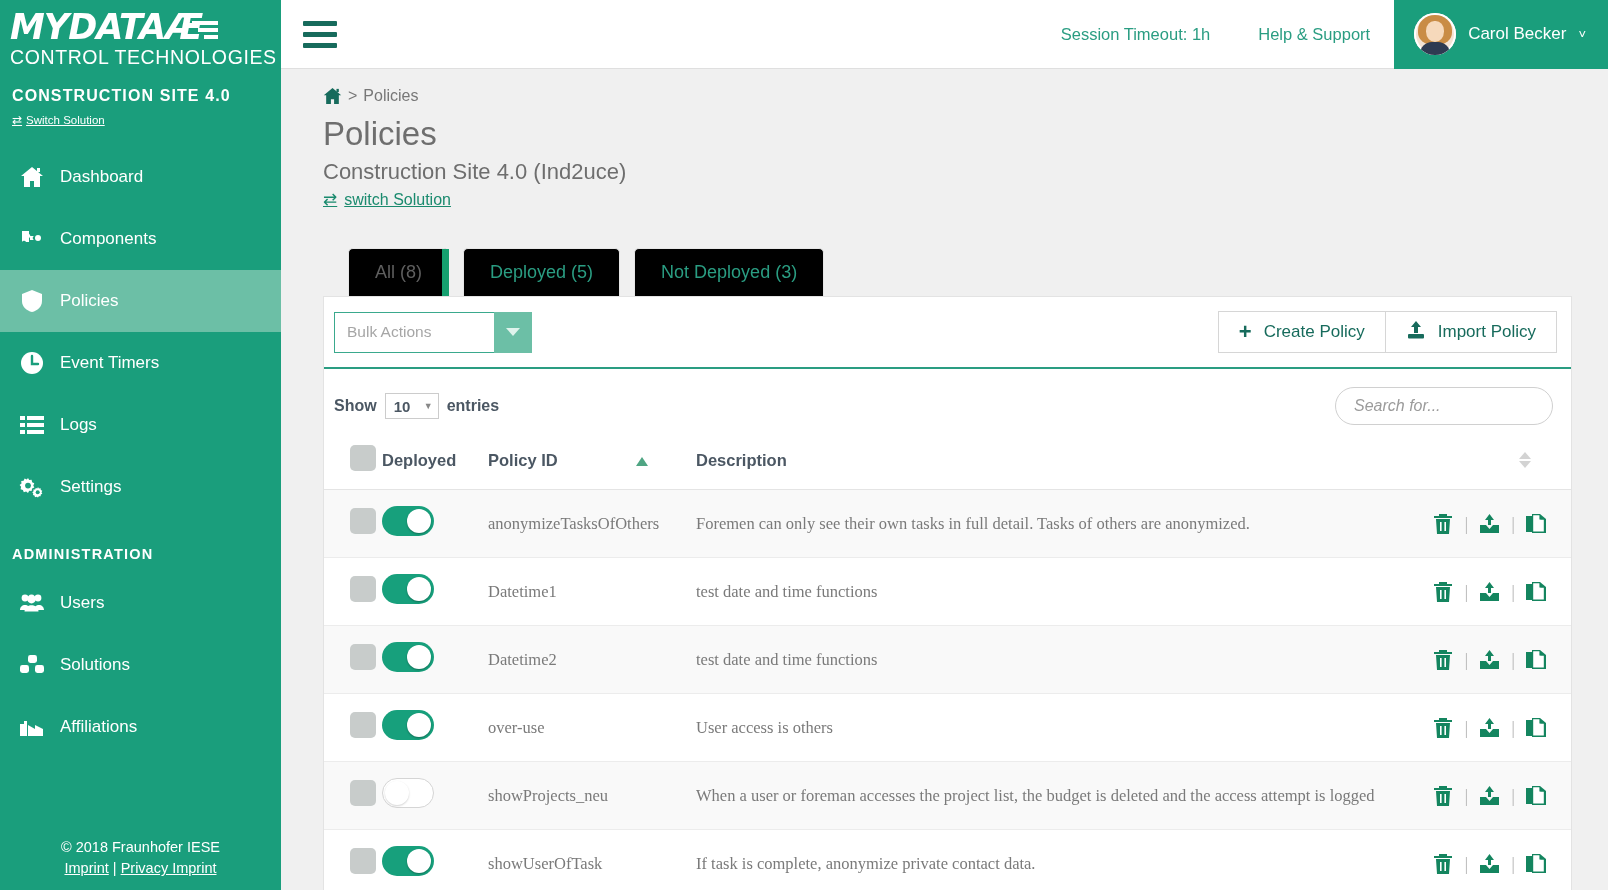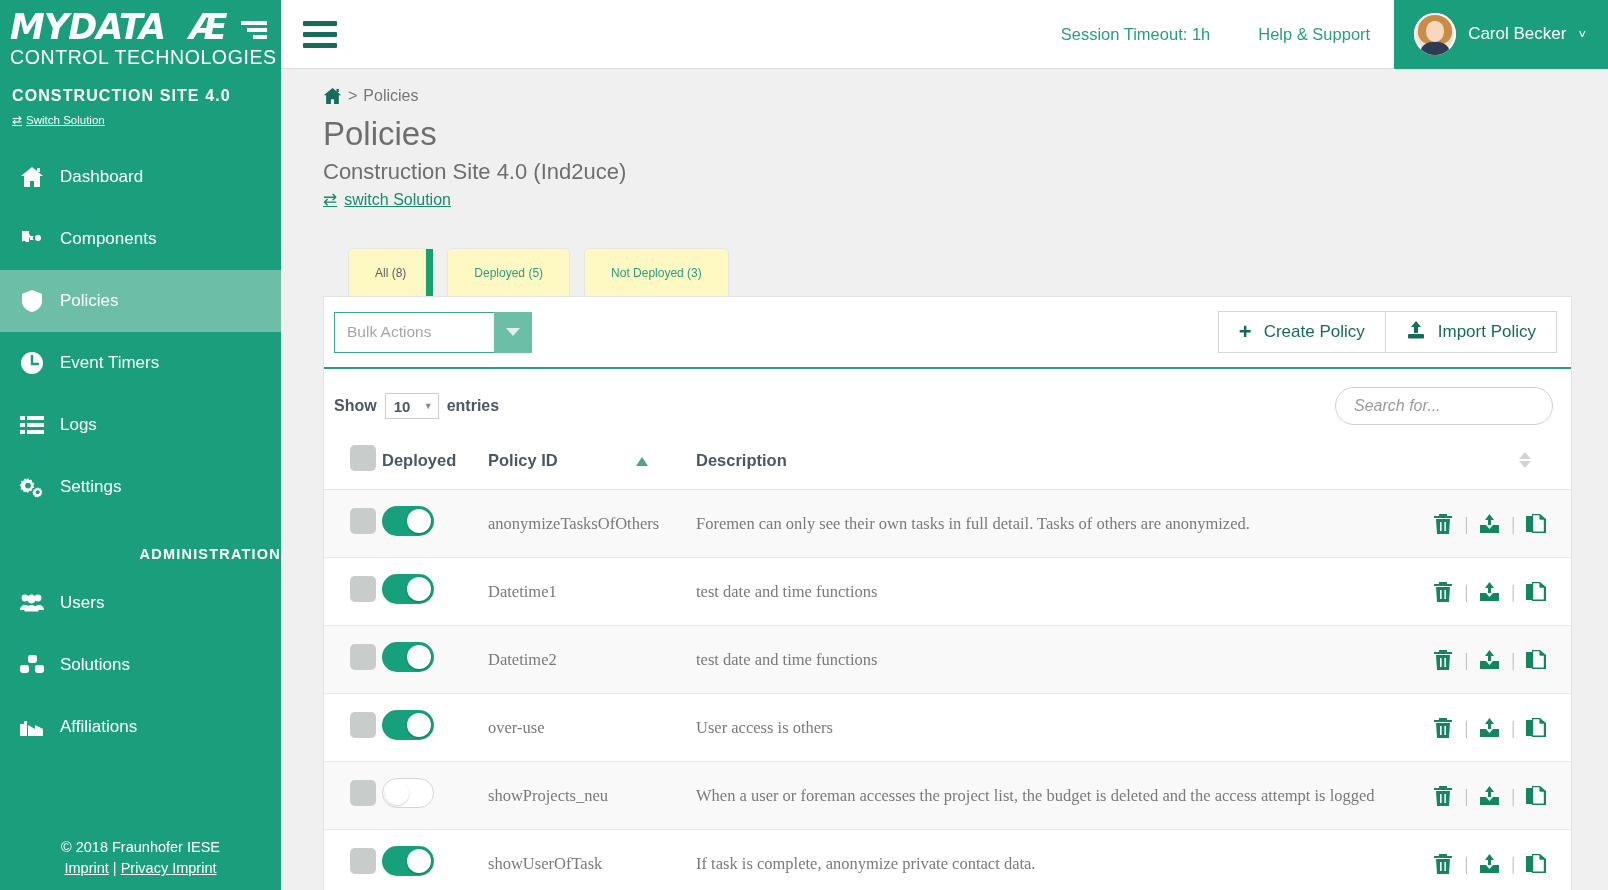--- a/index.html
+++ b/index.html
@@ -17,21 +17,21 @@
     background: #1a9e7c;
     color: #fff;
     position: relative;
     display: flex; flex-direction: column;
   }
   .logo-wrap { padding: 10px 14px 4px 10px; }
   .logo-main {
     font-family: "DejaVu Sans", sans-serif;
     font-size: 35px; font-weight: 800; font-style: italic;
     letter-spacing: -1px; line-height: 1; color: #fff;
-    display: flex; align-items: flex-end; justify-content: space-between;
+    display: flex; align-items: flex-end;
   }
   .logo-ae { position: relative; display: inline-block; }
   .logo-lines { display: inline-block; margin-left: -10px; padding-bottom: 3px; }
   .logo-lines i { display: block; height: 4px; background: #fff; margin-bottom: 3px; }
   .logo-lines i:nth-child(1) { width: 26px; }
   .logo-lines i:nth-child(2) { width: 20px; margin-left: 6px; }
   .logo-lines i:nth-child(3) { width: 14px; margin-left: 12px; }
   .logo-sub {
     font-size: 19.5px; font-weight: 400; letter-spacing: 0.6px;
     color: #fff; margin-top: 1px; white-space: nowrap;
@@ -40,21 +40,21 @@
   .solution-name {
     font-size: 16px; font-weight: bold; letter-spacing: 1.1px;
     color: #fff; margin-bottom: 5px;
   }
   .switch-link {
     font-size: 11.5px; color: #fff; text-decoration: underline;
     display: inline-flex; align-items: center; gap: 4px; cursor: pointer;
   }
   .swap-glyph { font-size: 12px; text-decoration: none; display:inline-block; }
 
-  .nav { margin-top: 8px; text-align: right; }
+  .nav { margin-top: 8px; }
   .nav-item {
     display: flex; align-items: center; gap: 14px;
     height: 62px; padding: 0 0 0 18px;
     font-size: 17px; color: #fff; cursor: pointer;
   }
   .nav-item.active { background: #6cbfa6; }
   .nav-icon {
     width: 28px; height: 26px; display: flex;
     align-items: center; justify-content: center; flex: 0 0 28px;
   }
@@ -108,23 +108,23 @@
   .page-title { font-size: 33px; color: #6e6e6e; font-weight: 400; margin: 10px 0 6px; }
   .page-sub { font-size: 22px; color: #6e6e6e; margin-bottom: 2px; }
   .sub-switch {
     font-size: 16px; color: #1a8a6e; text-decoration: underline;
     display: inline-flex; align-items: center; gap: 7px; cursor: pointer; margin-top: 2px;
   }
   .sub-switch .swap-glyph { text-decoration: none; font-size: 17px; }
 
   .tabs { display: flex; gap: 14px; margin-top: 38px; padding-left: 25px; }
   .tab {
-    background: #fef9c3; border-radius: 5px 5px 0 0; height: 48px;
+    background: #000000; border-radius: 5px 5px 0 0; height: 48px;
     display: flex; align-items: center; justify-content: flex-end;
-    padding: 0 26px; font-size: 12px; color: #2a9d82; cursor: pointer;
+    padding: 0 26px; font-size: 18px; color: #2a9d82; cursor: pointer;
     position: relative; border: 1px solid #e6e6e6; border-bottom: none;
   }
   .tab.active { color: #5f5f5f; }
   .tab.active::after {
     content: ""; position: absolute; right: -1px; top: 0; bottom: 0;
     width: 7px; background: #15a06f;
   }
 
   .panel {
     background: #fff; border: 1px solid #e3e3e3;

